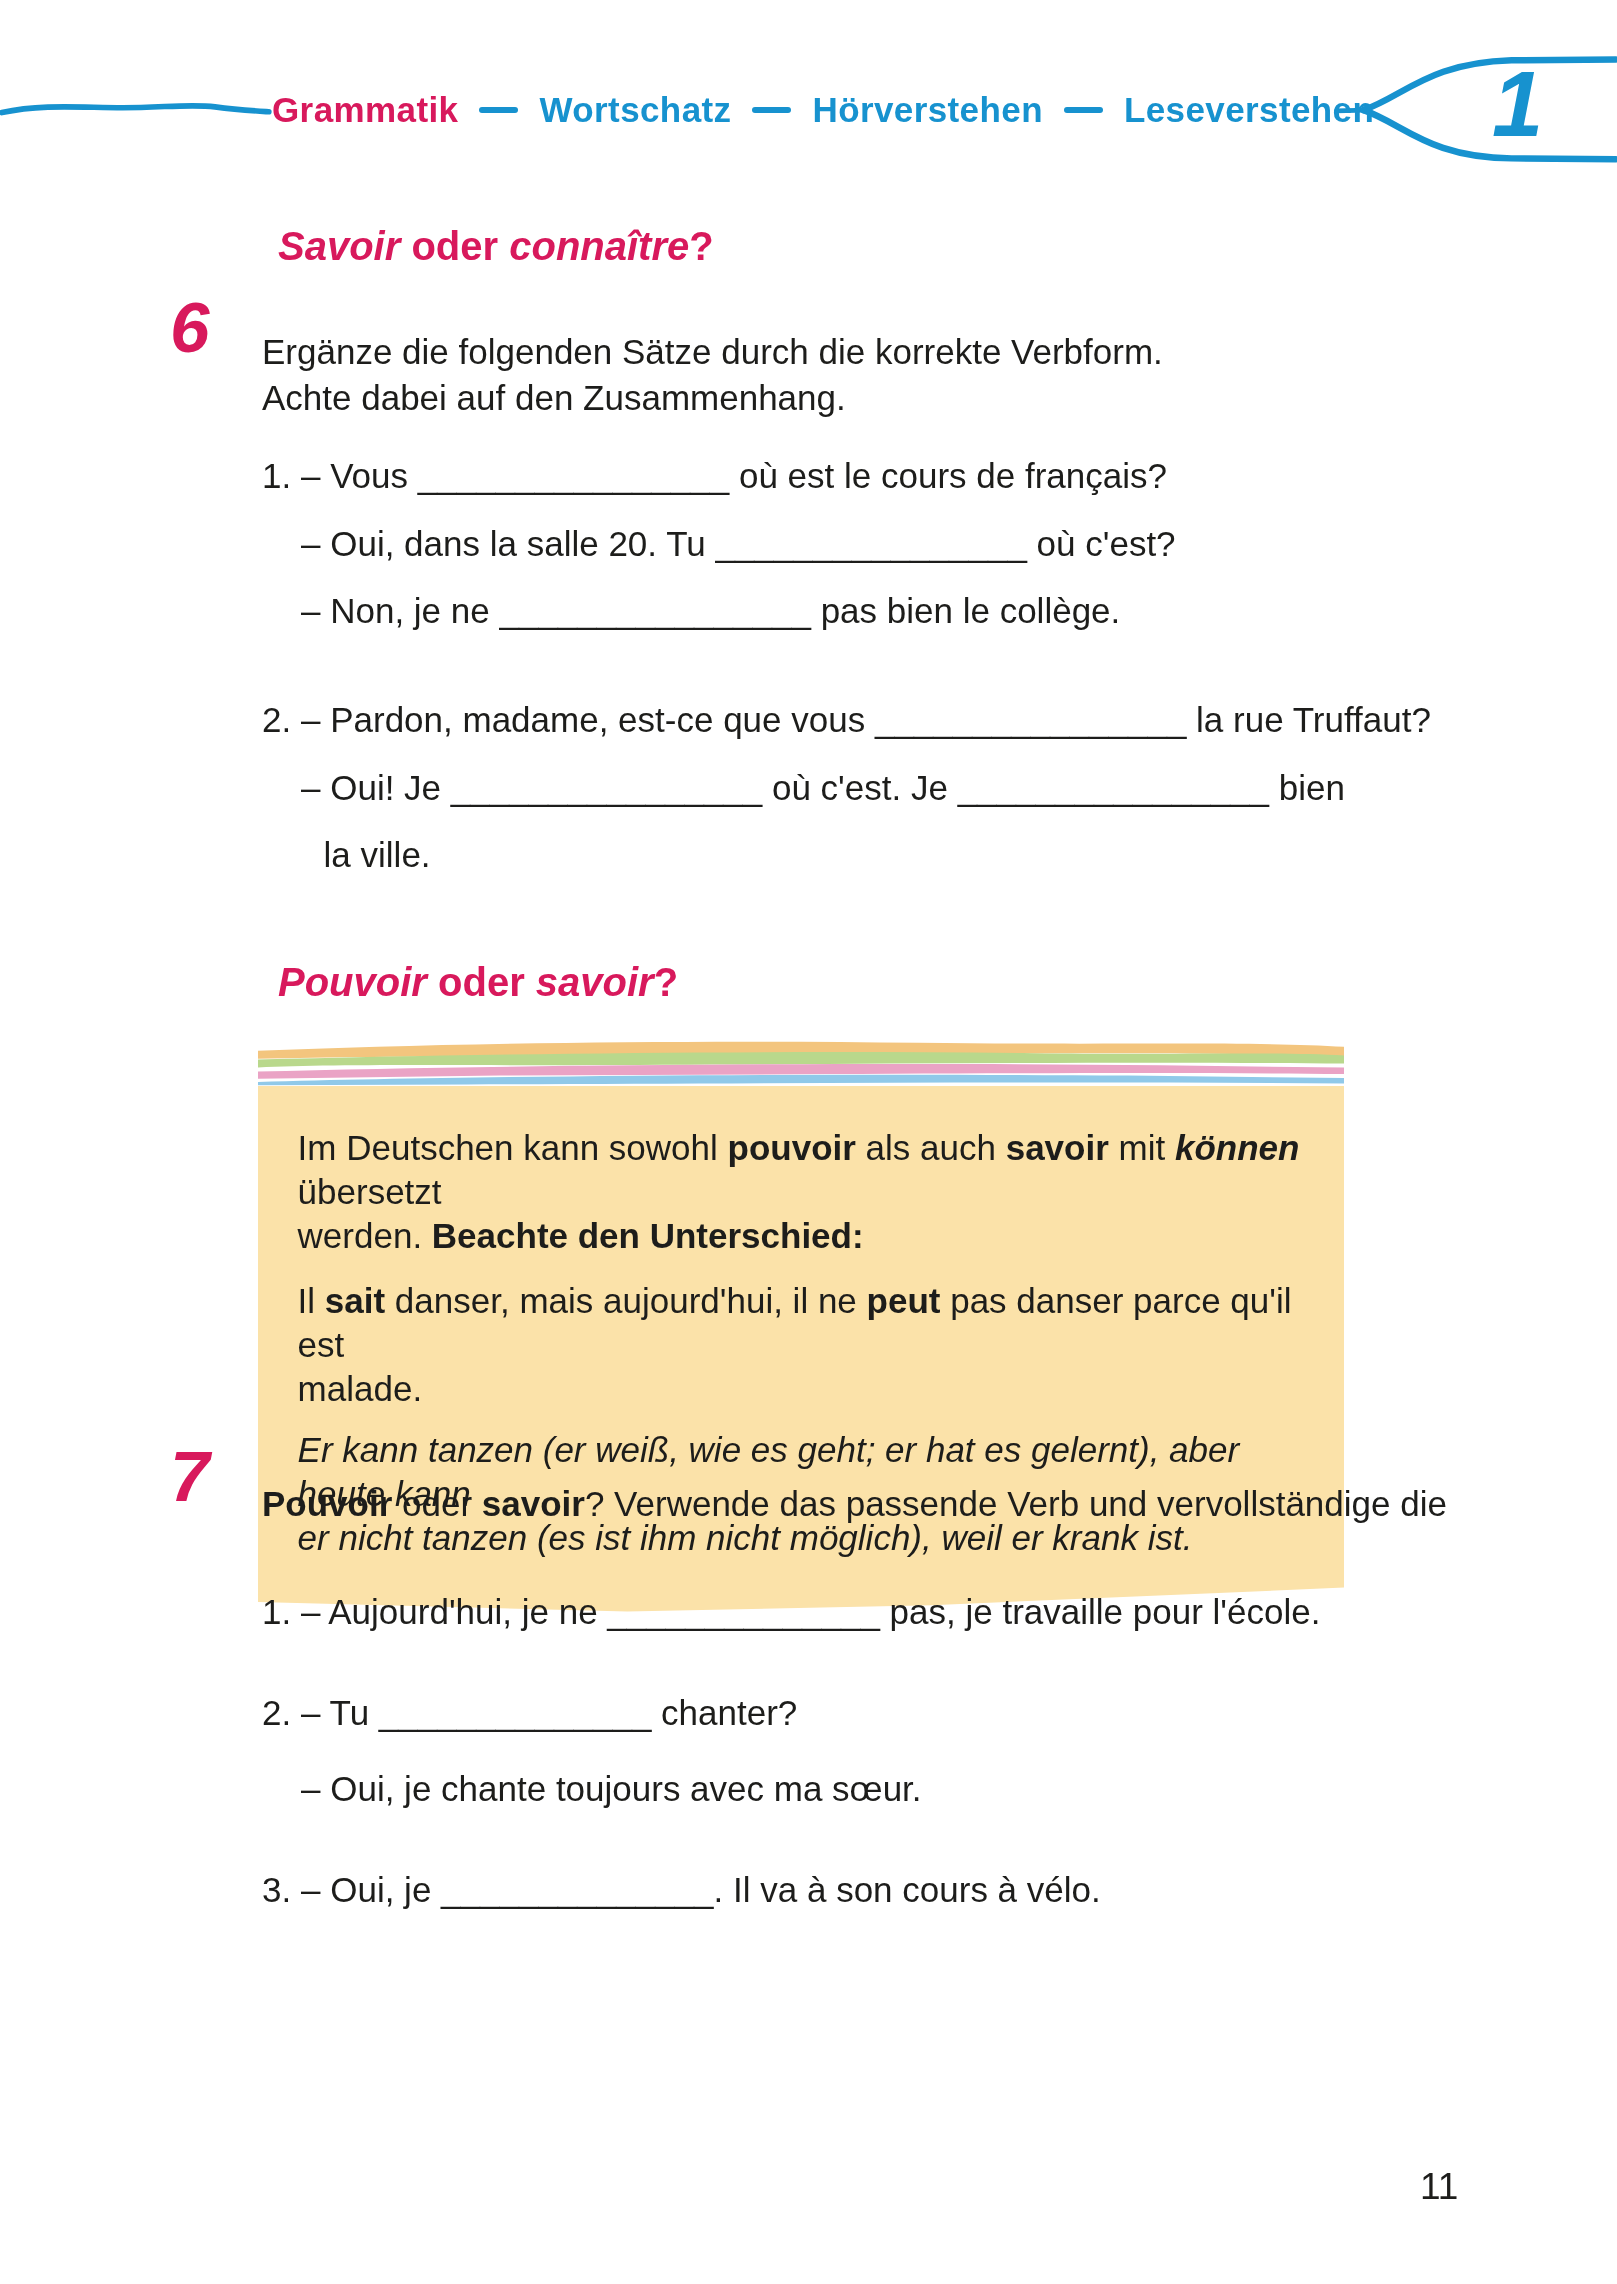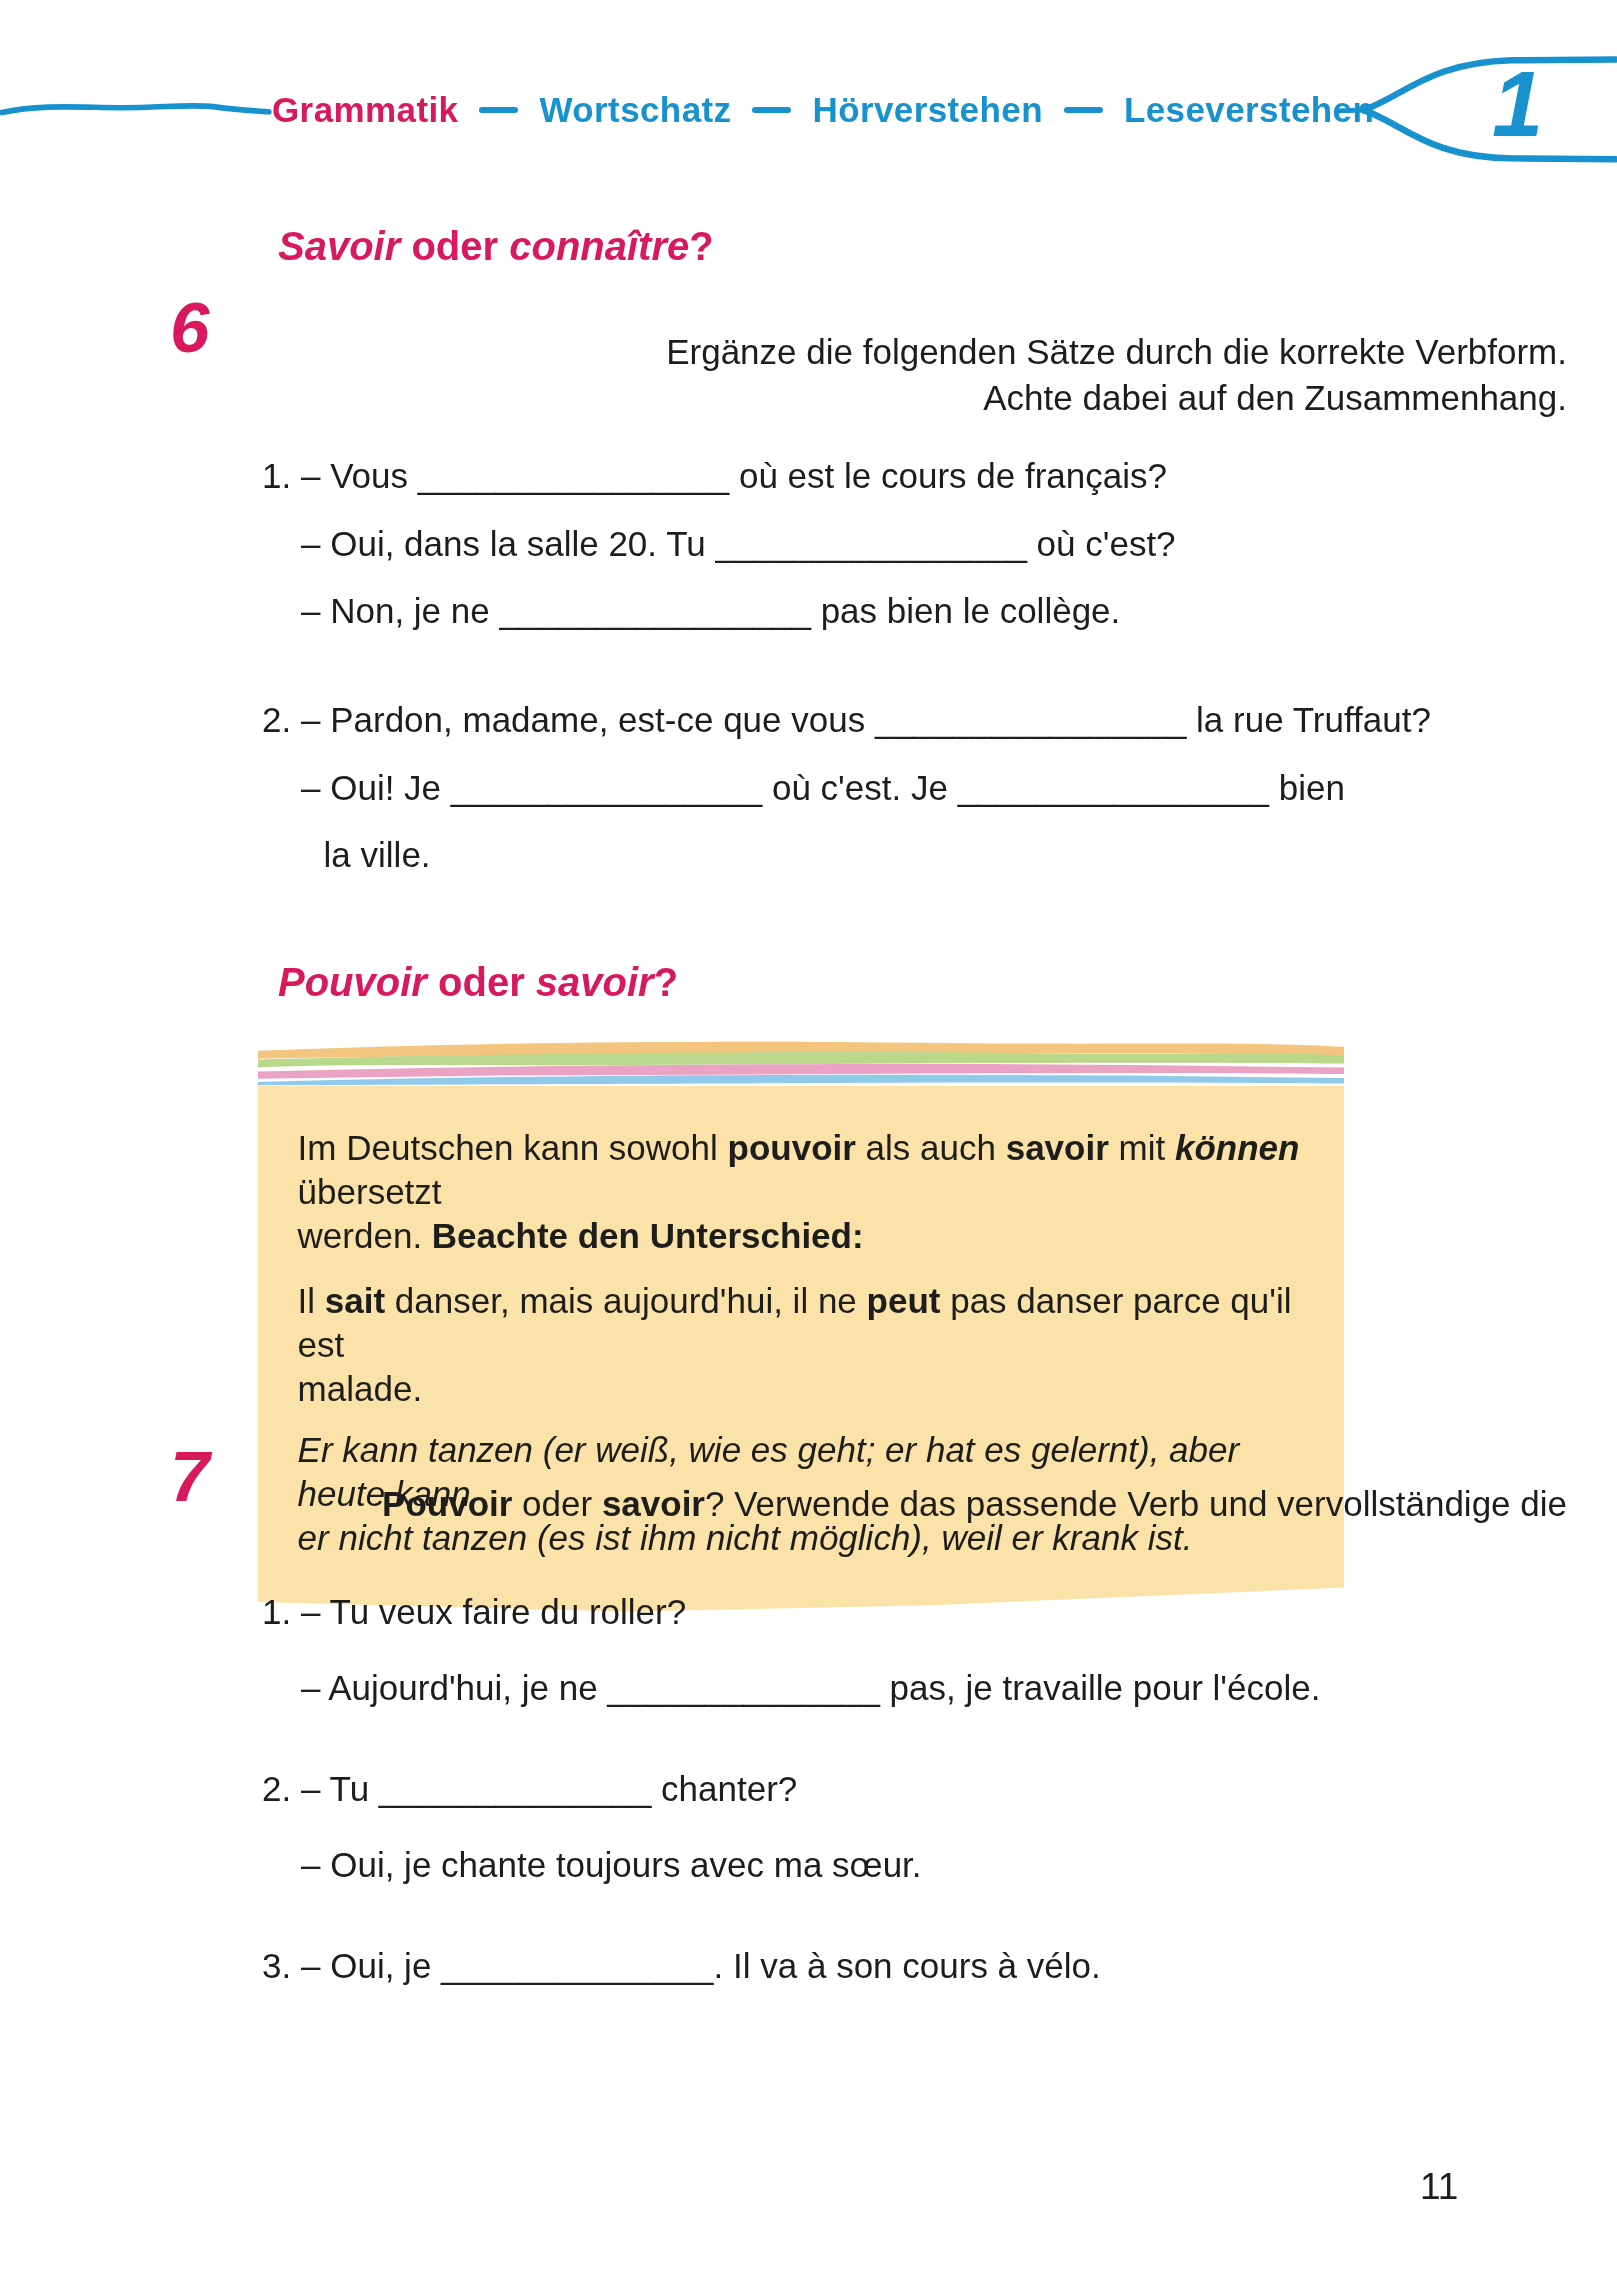--- a/index.html
+++ b/index.html
@@ -28,21 +28,21 @@
   
   .sec-title{position:absolute;left:262px;margin:16px;font-size:40px;line-height:1.1;font-weight:700;color:var(--pink,#d8195c);}
   .sec-title .rline{display:block;}
   .t1{top:208px}
   .t2{top:944px}
   
   .ex-num{position:absolute;left:170px;font-size:71px;line-height:1;font-weight:800;font-style:italic;color:var(--pink,#d8195c);}
   .n6{top:292px}
   .n7{top:1441px}
   
-  .intro{position:absolute;left:262px;font-size:35px;line-height:46px;text-align:right;}
+  .intro{position:absolute;left:262px;font-size:35px;line-height:46px;}
   .i6{top:329px;width:1305px;}
   .i7{top:1481px;width:1305px;}
   
   .items{position:absolute;left:262px;font-size:35px;}
   .ex6items{top:453px}
   .ex7items{top:1589px}
   .item{position:relative;padding-left:39px;}
   .ex6items .item{margin-bottom:64px}
   .ex7items .item{margin-bottom:56px}
   .item-num{position:absolute;left:0;top:0;line-height:45px;}
@@ -143,21 +143,20 @@
 <div class="ex-num n7">7</div>
 
 <div class="intro i7">
     <div class="rline"><span class="b">Pouvoir</span><span> oder </span><span class="b">savoir</span><span>? Verwende das passende Verb und vervollständige die</span></div>
   </div>
 
 <div class="items ex7items">
   <div class="item">
     <span class="item-num">1.</span>
     <div class="item-lines">
-      <div class="line">– Tu veux faire du roller?</div>
       <div class="line">– Aujourd'hui, je ne ______________ pas, je travaille pour l'école.</div>
     </div>
   </div>
   <div class="item">
     <span class="item-num">2.</span>
     <div class="item-lines">
       <div class="line">– Tu ______________ chanter?</div>
       <div class="line">– Oui, je chante toujours avec ma sœur.</div>
     </div>
   </div>

